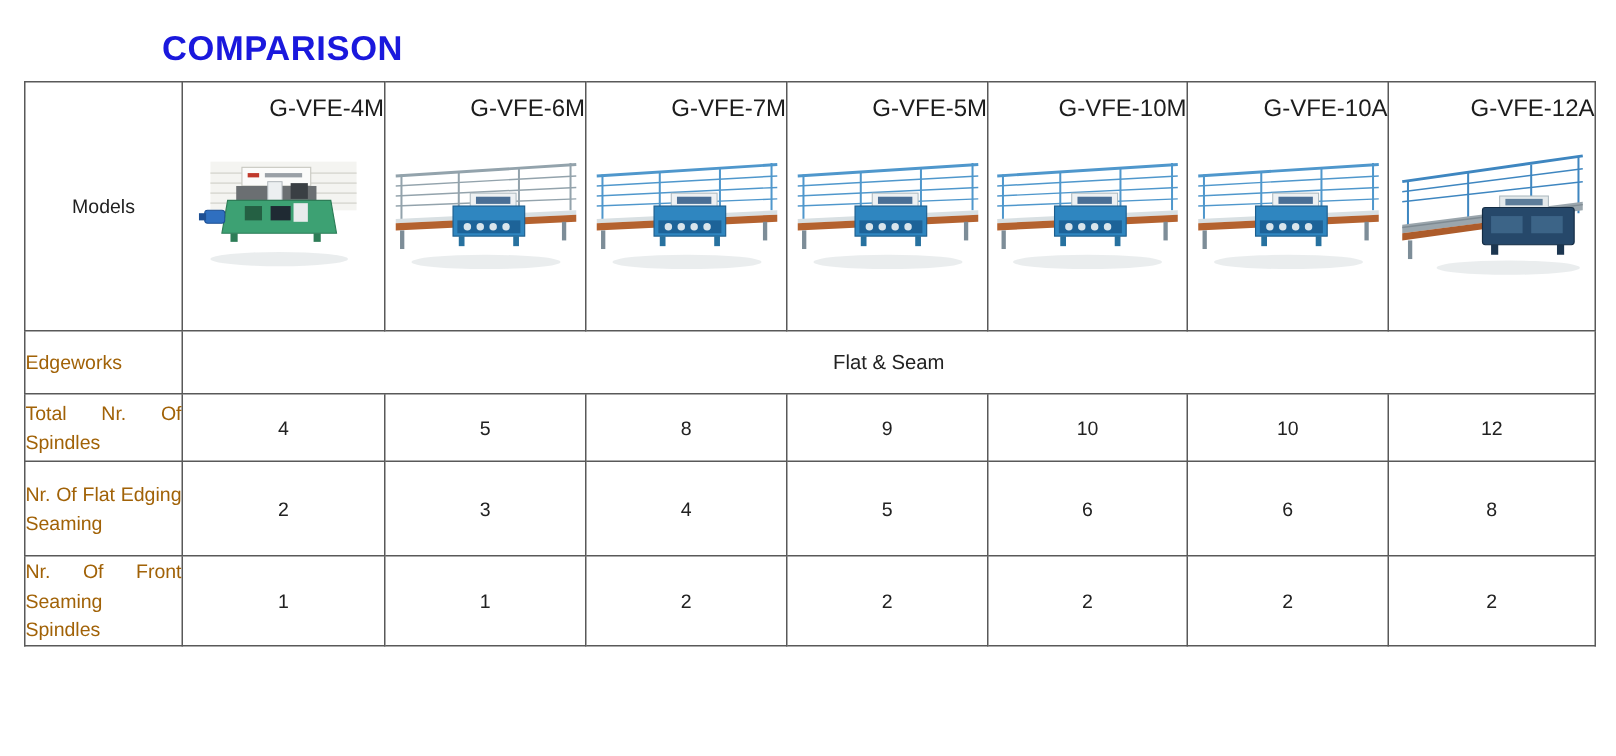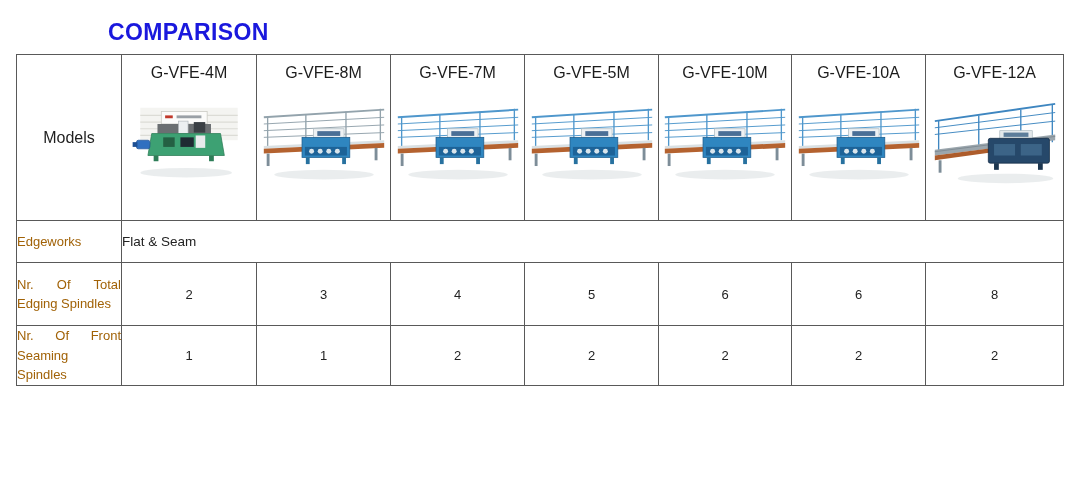--- a/index.html
+++ b/index.html
@@ -18,32 +18,32 @@
     border:1.5px solid #3c3c3c;
   }
   .cmp td, .cmp th { border:1px solid #595959; padding:0; background:#fff; }
   tr.r-head  { height:166px; }
   tr.r-edge  { height:42px; }
   tr.r-total { height:45px; }
   tr.r-flat  { height:63px; }
   tr.r-front { height:48px; }
   tr.r-rear  { height:61px; }
 
-  .corner { font-size:16px; font-weight:normal; text-align:center; vertical-align:middle;margin-top:44px; }
+  .corner { font-size:13px; font-weight:normal; text-align:center; vertical-align:middle;margin-top:44px; }
   th.model-head { vertical-align:top; font-weight:normal; }
-  .model-name { text-align:center; font-size:16px; padding-top:9px; color:#1c1c1c; }
+  .model-name { text-align:right; font-size:16px; padding-top:9px; color:#1c1c1c; }
   .img-box { height:126px; display:flex; align-items:center; justify-content:center; }
   .machine { width:128px; height:106px; display:block; }
 
   .rowlabel {
     font-size:13px; text-align:justify; text-align-last:auto;
     vertical-align:middle; padding:3px 7px; line-height:1.5; color:#a16207;
   }
   .val { font-size:13px; text-align:center; vertical-align:middle; color:#222; }
-  .edge-val { font-size:13.5px; vertical-align:middle; color:#222; }
+  .edge-val { font-size:13.5px; text-align:center; vertical-align:middle; color:#222; }
 
   
   .m-grayrail { --rail:#93a3ac; }
   .m-bluerail { --rail:#4f97cc; }
   .hidden-defs { position:absolute; width:0; height:0; overflow:hidden; }
 </style>
 </head>
 <body>
 
 <svg class="hidden-defs" aria-hidden="true">
@@ -147,21 +147,21 @@
     <th class="corner">Models</th>
     <th class="model-head">
       <div class="model-name">G-VFE-4M</div>
       <div class="img-box">
         <svg class="machine" viewBox="0 0 134 110">
               <use href="#sym-machine-green"></use>
             </svg>
       </div>
     </th>
     <th class="model-head">
-      <div class="model-name">G-VFE-8M</div>
+      <div class="model-name">G-VFE-6M</div>
       <div class="img-box">
         <svg class="machine m-grayrail" viewBox="0 0 134 110">
               <use href="#sym-machine-blue"></use>
             </svg>
       </div>
     </th>
     <th class="model-head">
       <div class="model-name">G-VFE-7M</div>
       <div class="img-box">
         <svg class="machine m-bluerail" viewBox="0 0 134 110">
@@ -201,23 +201,33 @@
             </svg>
       </div>
     </th>
   </tr>
 
   <tr class="r-edge">
     <td class="rowlabel">Edgeworks</td>
     <td class="edge-val" colspan="7">Flat &amp; Seam</td>
   </tr>
 
+  <tr class="r-total">
+    <td class="rowlabel">Total Nr. Of Spindles</td>
+    <td class="val">4</td>
+    <td class="val">5</td>
+    <td class="val">8</td>
+    <td class="val">9</td>
+    <td class="val">10</td>
+    <td class="val">10</td>
+    <td class="val">12</td>
+  </tr>
 
   <tr class="r-flat">
-    <td class="rowlabel">Nr. Of Total Edging Spindles</td>
+    <td class="rowlabel">Nr. Of Flat Edging Seaming</td>
     <td class="val">2</td>
     <td class="val">3</td>
     <td class="val">4</td>
     <td class="val">5</td>
     <td class="val">6</td>
     <td class="val">6</td>
     <td class="val">8</td>
   </tr>
 
   <tr class="r-front">

